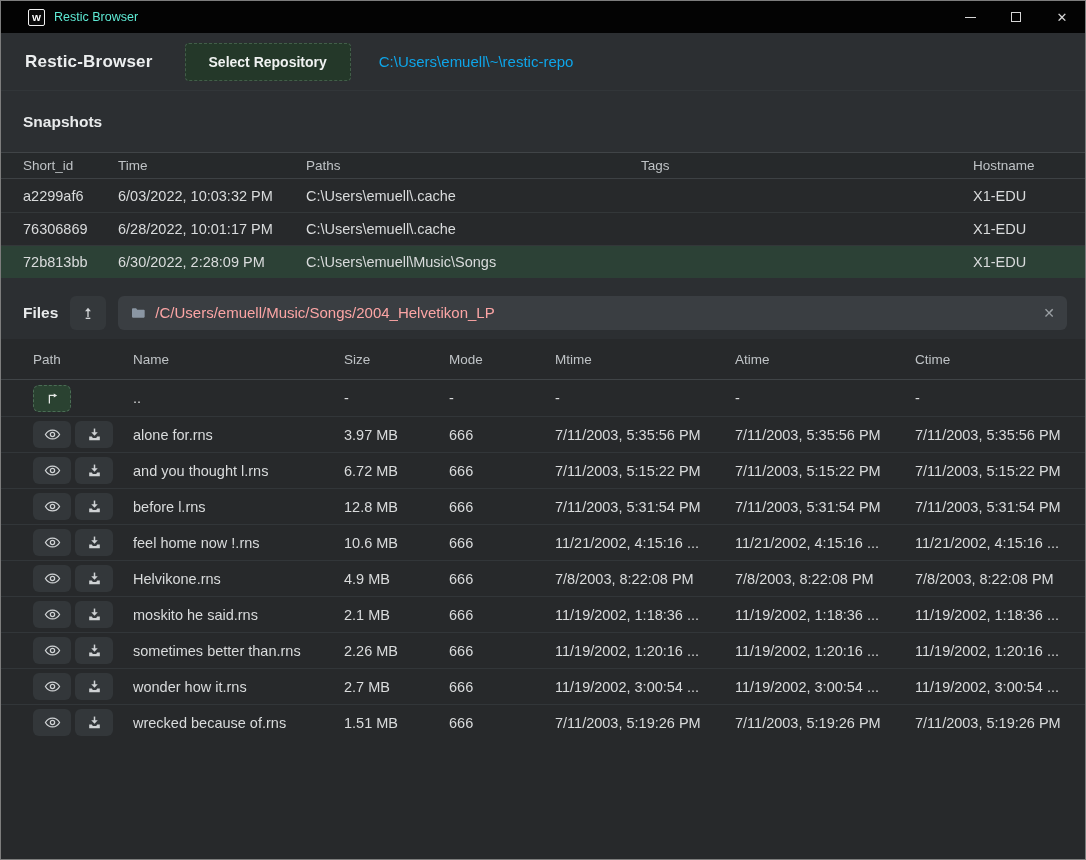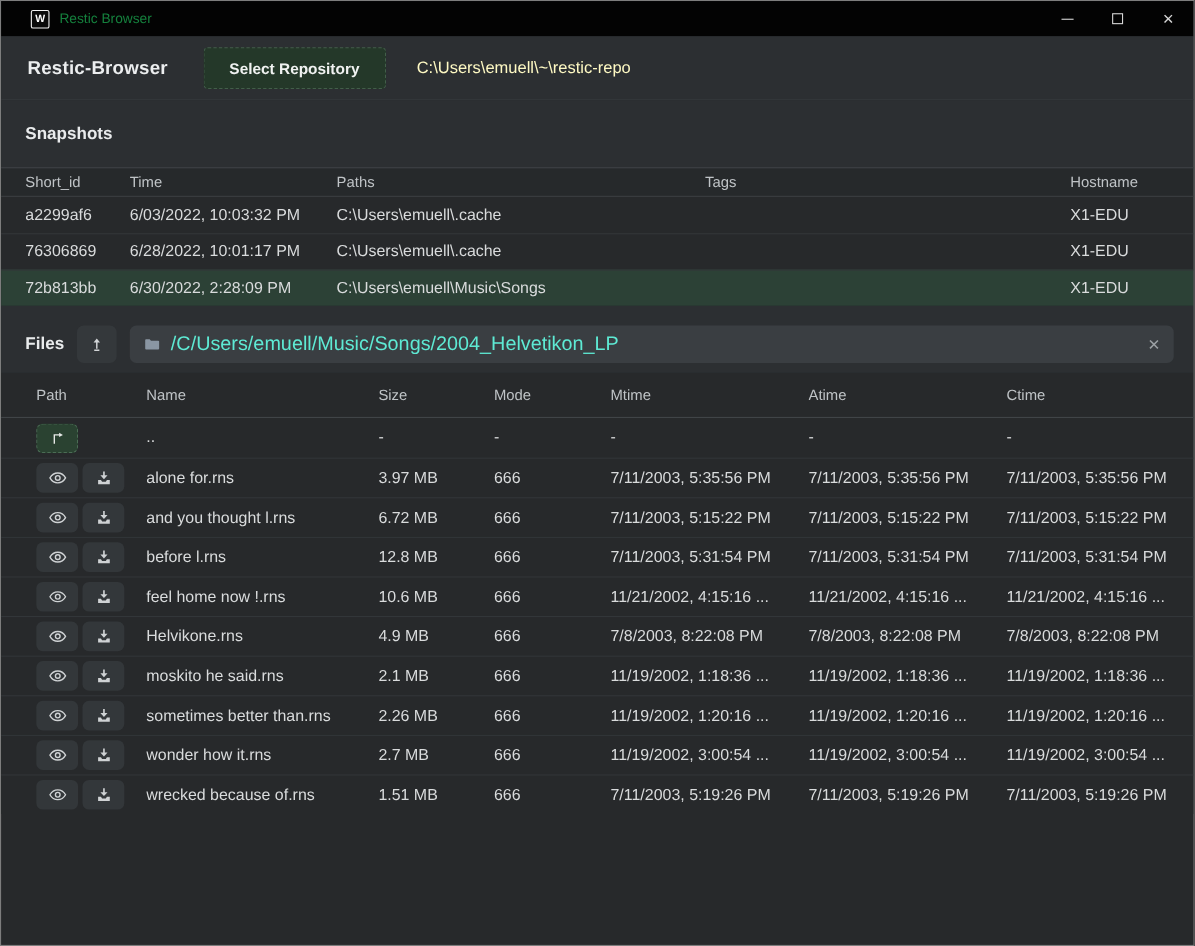--- a/index.html
+++ b/index.html
@@ -16,39 +16,39 @@
   .titlebar {
     height:32px; background:#030303; display:flex; align-items:center;
     justify-content:space-between;
   }
   .titlebar-left { display:flex; align-items:center; gap:9px; padding-left:27px; }
   .app-logo {
     width:17px; height:17px; background:#0a0a0a; border:1.5px solid #f2f2f2;
     border-radius:2px; display:flex; align-items:center; justify-content:center;
     color:#ffffff; font-weight:bold; font-size:9.5px;
   }
-  .titlebar-title { color:#15803d; font-size:12.5px; }
+  .titlebar-title { color:#5eead4; font-size:12.5px; }
   .titlebar-controls { display:flex; height:32px; }
   .tb-btn { width:46px; height:32px; display:flex; align-items:center; justify-content:center; cursor:default; }
   .glyph-min { width:11px; height:1px; background:#d6d6d6; display:block; }
   .glyph-max { width:10px; height:10px; border:1px solid #d6d6d6; display:block; }
   .glyph-close { color:#d6d6d6; font-size:13px; line-height:1; }
 
   
   .header-band {
     height:58px; background:#2c2f32; display:flex; align-items:center;
     padding-left:24px; border-bottom:1px solid #323639;
   }
   .app-title { font-size:17px; font-weight:bold; color:#eceeef; letter-spacing:.2px; }
   .select-repo-btn {
     margin-left:32px; background:#243829; border:1px dashed rgba(125,165,135,.35);
     color:#f0f2f1; font-weight:bold; font-size:14px; padding:10px 23px;
     border-radius:4px; font-family:"Liberation Sans", sans-serif; cursor:pointer;
   }
-  .repo-path { margin-left:28px; color:#fef9c3; font-size:15px; }
+  .repo-path { margin-left:28px; color:#0ea5e9; font-size:15px; }
 
   
   .snap-heading {
     height:61px; background:#2c2f32; display:flex; align-items:center; padding-left:22px;
   }
   .section-title { font-size:15.5px; font-weight:bold; color:#e9ebec; }
 
   .snap-grid { display:grid; grid-template-columns:95px 188px 335px 332px 1fr;
     padding-left:22px; padding-right:14px; align-items:center; }
   .snap-header { height:27px; background:#26292b; border-top:1px solid #404447;
@@ -63,21 +63,21 @@
     padding:8px 18px 0 22px; gap:12px;
   }
   .icon-btn {
     width:36px; height:34px; background:#34383b; border:none; border-radius:6px;
     display:flex; align-items:center; justify-content:center; cursor:pointer; flex:none;
   }
   .path-bar {
     flex:1; height:34px; background:#3a3e42; border-radius:6px;
     display:flex; align-items:center; padding:0 12px; gap:9px; cursor:text;
   }
-  .path-text { flex:1; color:#5eead4; font-size:18px; }
+  .path-text { flex:1; color:#fca5a5; font-size:15px; }
   .path-clear { color:#9ba0a4; font-size:14px; cursor:pointer; line-height:1; }
 
   
   .files-grid { display:grid; grid-template-columns:100px 211px 105px 106px 180px 180px 1fr;
     padding-left:32px; padding-right:14px; align-items:center; }
   .files-header { height:41px; background:#27292b; border-bottom:1px solid #404447;
     color:#bfc3c6; font-size:13.5px; }
   .file-row { height:36px; background:#27292b; font-size:14.5px; color:#d9dbdc; }
   .file-row + .file-row { border-top:1px solid #323639; }
   .file-actions { display:flex; gap:4px; }

